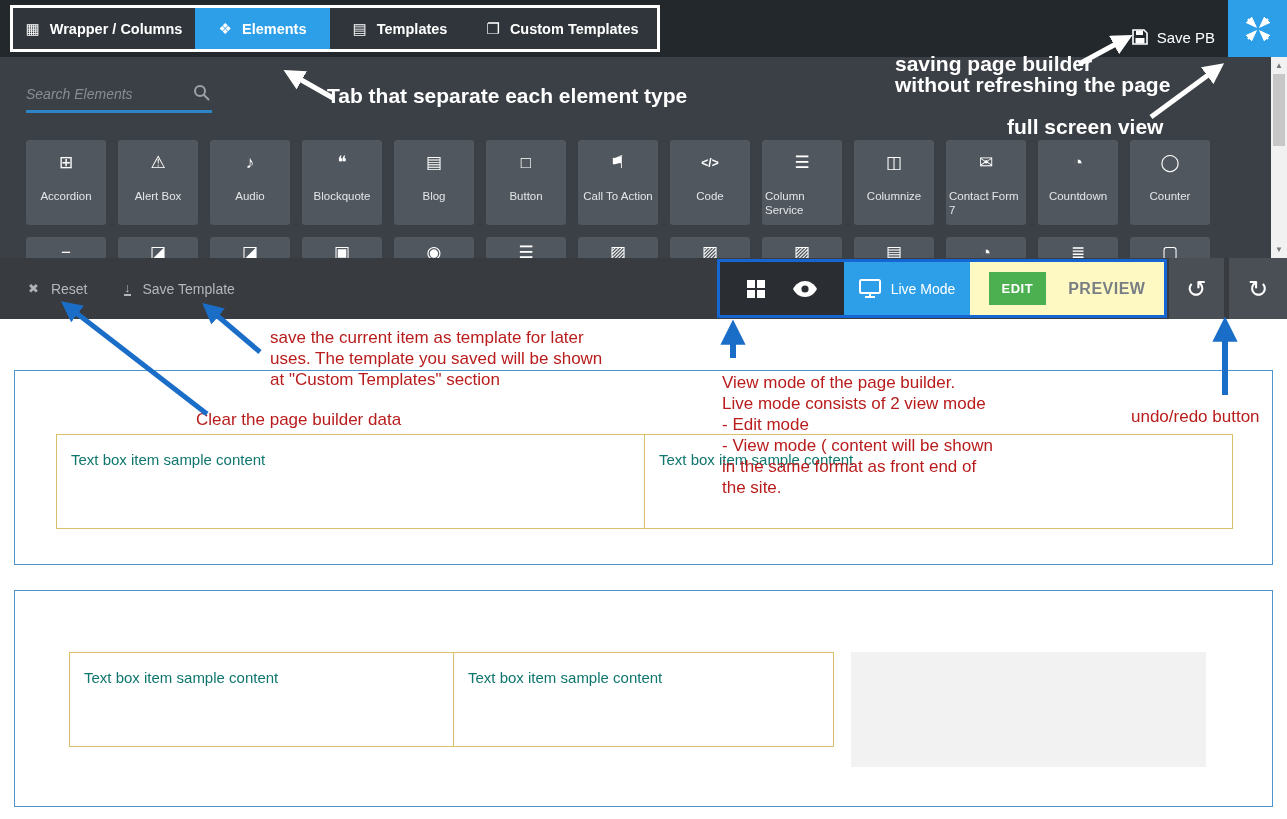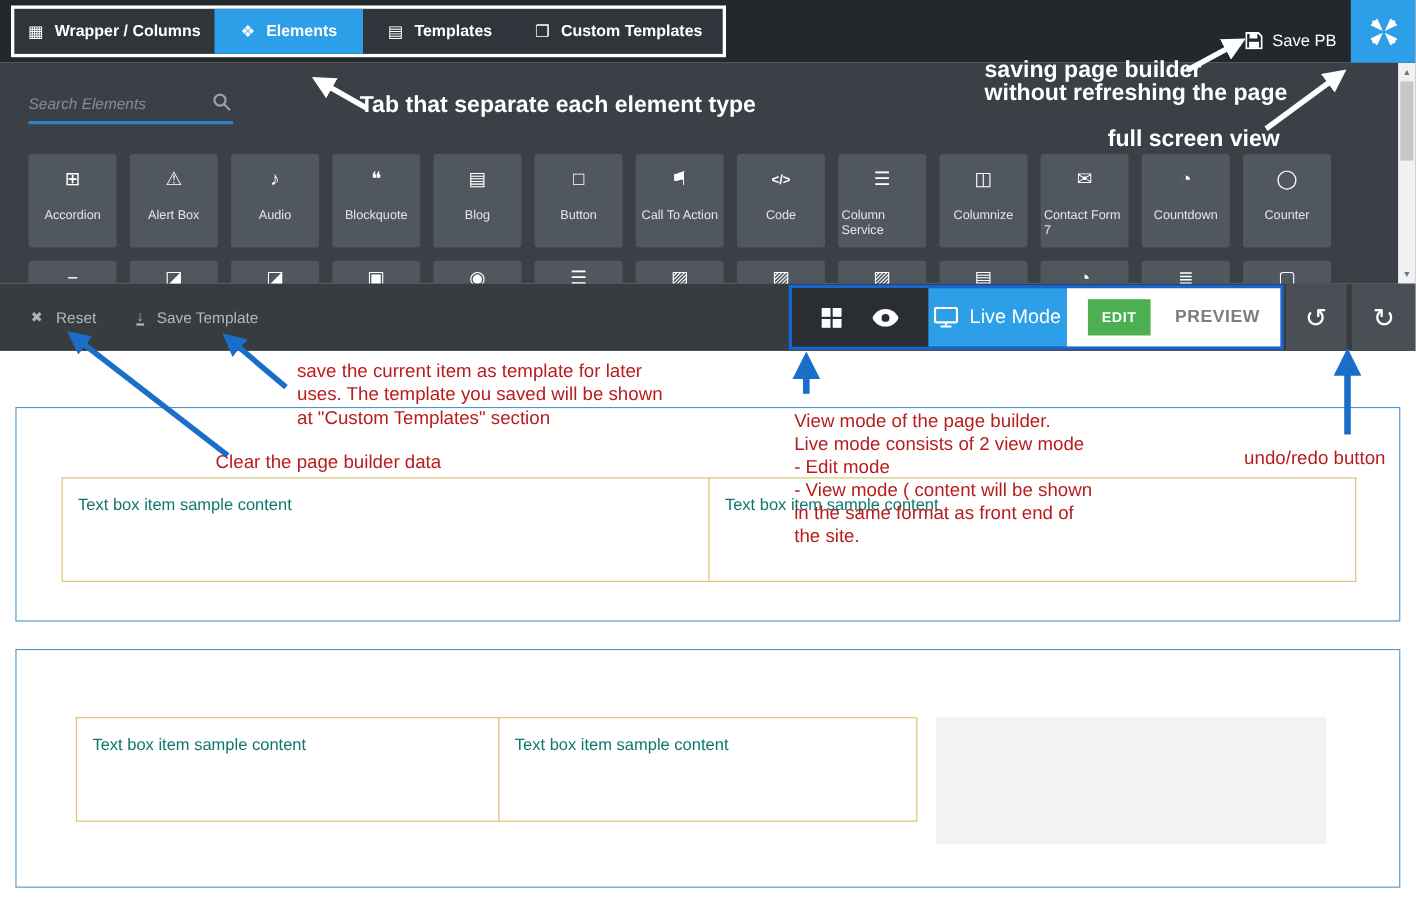--- a/index.html
+++ b/index.html
@@ -47,22 +47,22 @@
   .toolbar2 { position:absolute; left:0; top:258px; width:1287px; height:61px; background:#383c41; z-index:10; }
   .tb-left-btn { position:absolute; top:0; height:61px; display:flex; align-items:center; gap:12px; color:#b3b8bd; font-size:14px; cursor:pointer; }
   .tb-reset { left:28px; }
   .tb-save-template { left:124px; }
   .x-ic { font-size:13px; color:#aeb3b8; }
   .dl-ic { display:inline-block; border-bottom:2px solid #b3b8bd; font-size:13px; line-height:11px; padding-bottom:1px; color:#b3b8bd; }
 
   .viewmode-box { position:absolute; left:717px; top:1px; width:450px; height:59px; border:3px solid #1565d2; display:flex; }
   .seg { height:100%; display:flex; align-items:center; }
   .seg-icons { width:124px; background:#2a2e33; justify-content:space-evenly; }
-  .seg-live { width:126px; background:#2d9fe8; justify-content:center; gap:10px; color:#ffffff; font-size:18px; cursor:pointer; }
-  .seg-editprev { flex:1; background:#ffffff; justify-content:center; gap:22px; }
+  .seg-live { width:126px; background:#2d9fe8; justify-content:center; gap:10px; color:#ffffff; font-size:14px; cursor:pointer; }
+  .seg-editprev { flex:1; background:#fef9c3; justify-content:center; gap:22px; }
   .grid4 { display:grid; grid-template-columns:8px 8px; grid-template-rows:8px 8px; gap:2px; cursor:pointer; }
   .grid4 i { background:#ffffff; display:block; }
   .edit-btn { background:#4cb050; color:#ffffff; border:none; font-weight:bold; font-size:13px; padding:9px 13px; font-family:"Liberation Sans",sans-serif; cursor:pointer; letter-spacing:.5px; }
   .preview-lbl { color:#787e84; font-weight:bold; font-size:16px; letter-spacing:.5px; cursor:pointer; }
   .undo-btn, .redo-btn { position:absolute; top:0; height:61px; background:#4a4f56; border:none; color:#ffffff; font-size:24px; cursor:pointer; font-family:"DejaVu Sans",sans-serif; }
   .undo-btn { left:1169px; width:55px; }
   .redo-btn { left:1229px; width:58px; }
 
   
   .section { position:absolute; background:#ffffff; border:1px solid #4b94cd; }

